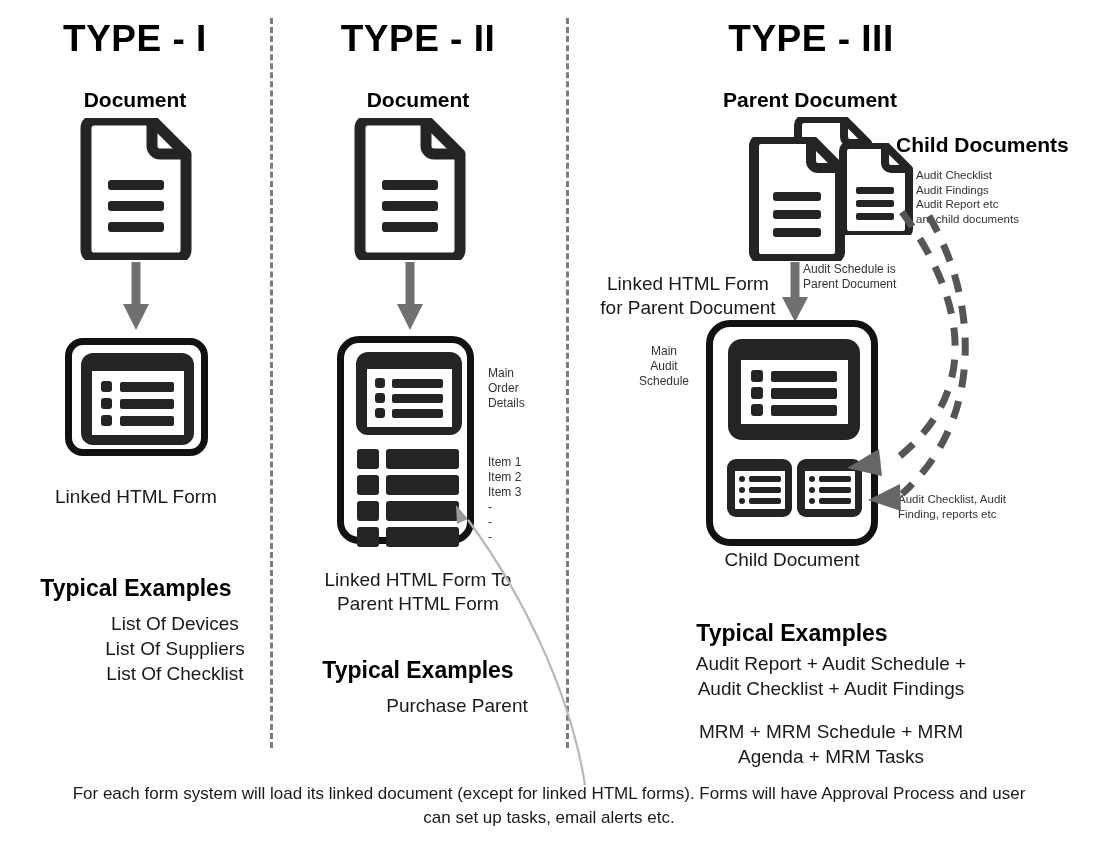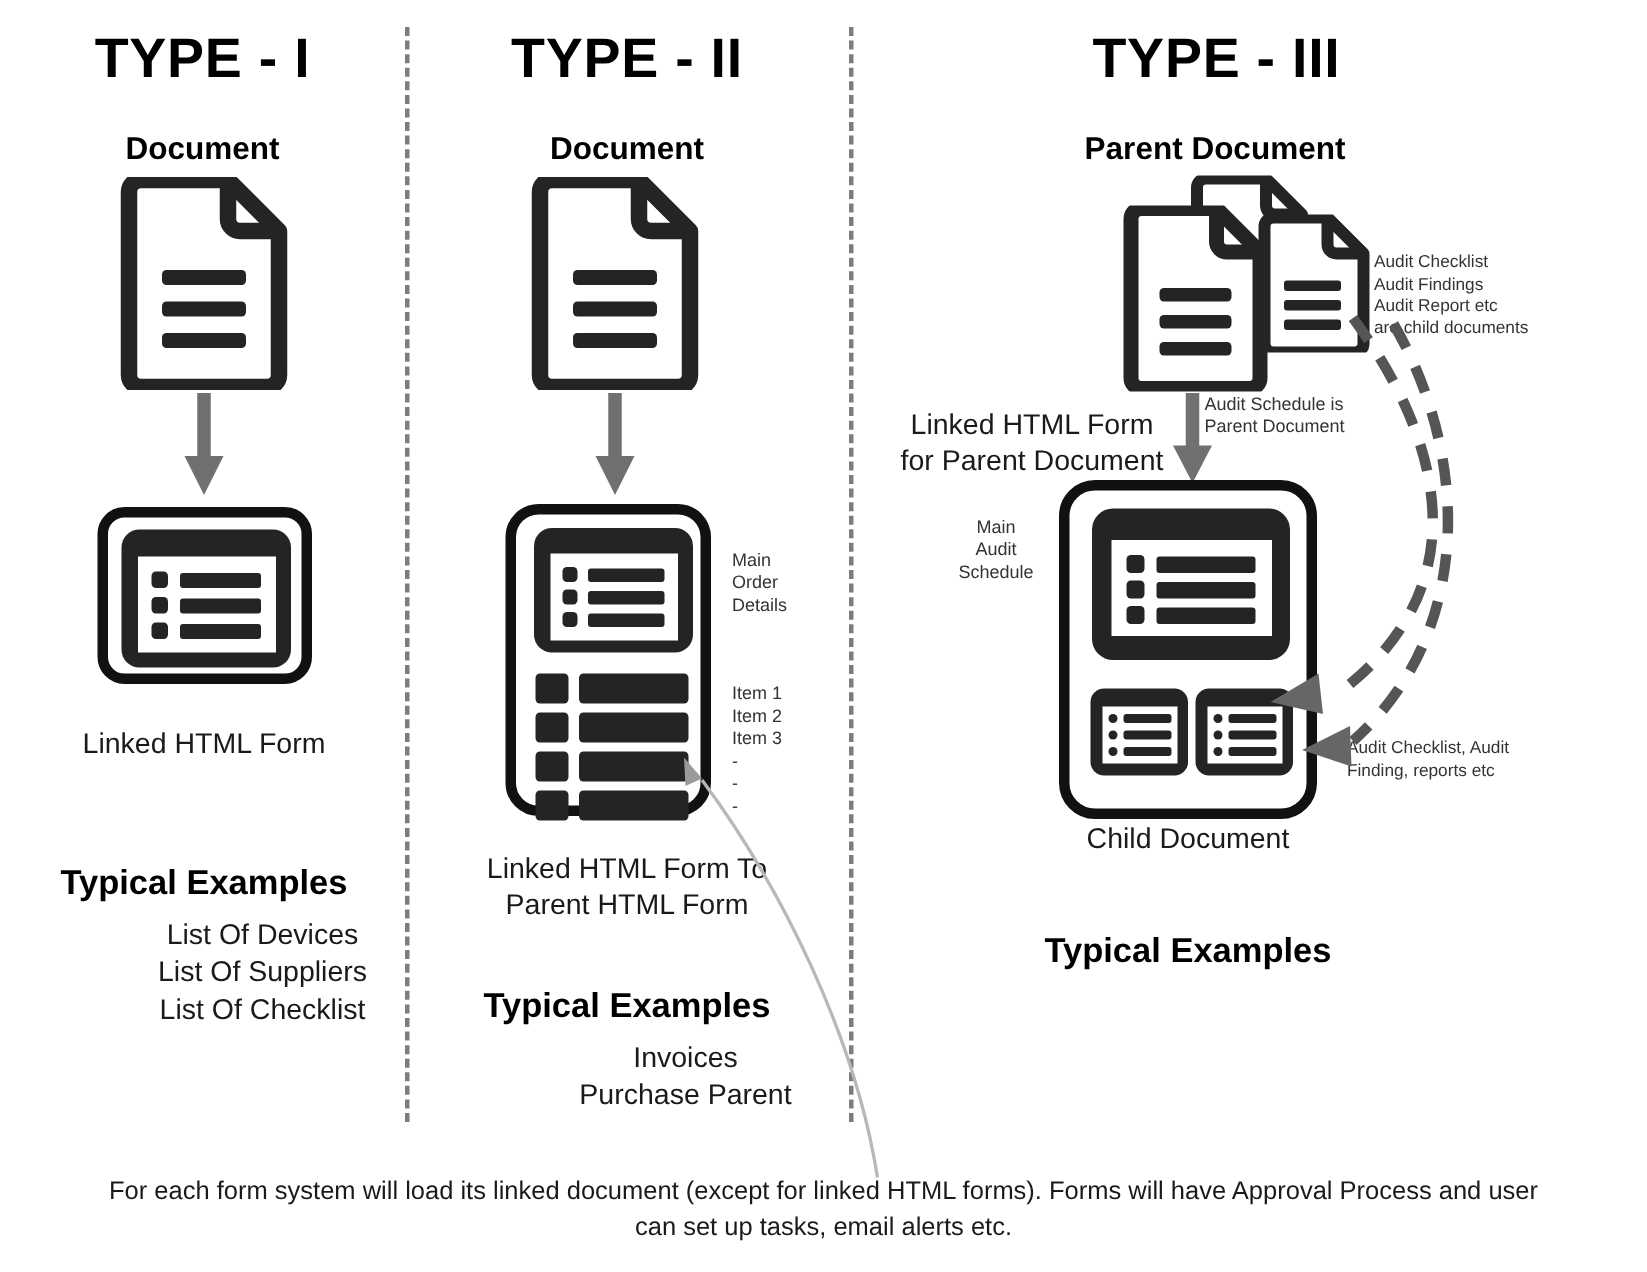--- a/index.html
+++ b/index.html
@@ -222,21 +222,20 @@
 -</div>
 
   <div class="abs ctr caption" style="left:272px; top:568px; width:292px;">
     <div>Linked HTML Form To</div>
     <div>Parent HTML Form</div>
   </div>
 
   <div class="abs ctr examples-head" style="left:272px; top:657px; width:292px;">Typical Examples</div>
 
   <div class="abs ctr examples-list" style="left:272px; top:693px; width:292px;">
-    <div>Invoices</div>
     <div>Purchase Parent</div>
   </div>
 
   <div class="abs ctr type-title" style="left:566px; top:18px; width:490px;">TYPE - III</div>
 
   <div class="abs ctr sub-head" style="left:640px; top:88px; width:340px;">Parent Document</div>
 
   <div class="doc-icon" style="left:792px; top:117px;">
     <svg width="80" height="96" viewBox="0 0 80 96">
       <path d="M6 8 a6 6 0 0 1 6-6 h40 l24 24 v62 a6 6 0 0 1 -6 6 h-58 a6 6 0 0 1 -6 -6 z" fill="#ffffff" stroke="#242424" stroke-width="8" stroke-linejoin="round"></path>
@@ -257,20 +256,21 @@
   <div class="doc-icon" style="left:747px; top:137px;">
     <svg width="100" height="124" viewBox="0 0 100 124">
       <path d="M7 9 a7 7 0 0 1 7-7 h50 l29 29 v84 a7 7 0 0 1 -7 7 h-72 a7 7 0 0 1 -7 -7 z" fill="#ffffff" stroke="#242424" stroke-width="10" stroke-linejoin="round"></path>
       <path d="M64 2 v22 a7 7 0 0 0 7 7 h22" fill="none" stroke="#242424" stroke-width="10" stroke-linejoin="round"></path>
       <rect x="26" y="55" width="48" height="9" rx="3" fill="#242424"></rect>
       <rect x="26" y="73" width="48" height="9" rx="3" fill="#242424"></rect>
       <rect x="26" y="91" width="48" height="9" rx="3" fill="#242424"></rect>
     </svg>
   </div>
 
+  <div class="abs sub-head" style="left:896px; top:133px;">Child Documents</div>
 
   <div class="abs tiny-2" style="left:916px; top:168px; white-space:pre;">Audit Checklist
 Audit Findings
 Audit Report etc
 are child documents</div>
 
   <svg class="abs" style="left:781px; top:262px;" width="28" height="62" viewBox="0 0 28 62">
     <line x1="14" y1="0" x2="14" y2="40" stroke="#707070" stroke-width="9"></line>
     <polygon points="14,60 1,35 27,35" fill="#707070"></polygon>
   </svg>
@@ -323,20 +323,27 @@
 
   <div class="abs tiny-2" style="left:898px; top:492px; white-space:pre;">Audit Checklist, Audit
 Finding, reports etc</div>
 
   <div class="abs ctr caption" style="left:592px; top:548px; width:400px;">
     <div>Child Document</div>
   </div>
 
   <div class="abs ctr examples-head" style="left:592px; top:620px; width:400px;">Typical Examples</div>
 
+  <div class="abs ctr examples-list" style="left:592px; top:651px; width:400px;">
+    <div>Audit Report + Audit Schedule +</div>
+    <div>Audit Checklist + Audit Findings</div>
+    <div style="height:18px;"></div>
+    <div>MRM + MRM Schedule + MRM</div>
+    <div>Agenda + MRM Tasks</div>
+  </div>
 
   <svg class="overlay" viewBox="0 0 1098 848">
 
     <path d="M468 520 C 520 590, 570 690, 585 785" fill="none" stroke="#b8b8b8" stroke-width="2.2"></path>
     <polygon points="468,519 456,505 457,524" fill="#9a9a9a"></polygon>
 
     <path d="M902 212 C 952 280, 992 380, 900 456" fill="none" stroke="#555" stroke-width="7" stroke-dasharray="18 14" stroke-linecap="butt"></path>
     <polygon points="847,468 879,449 882,476" fill="#666"></polygon>
 
     <path d="M929 216 C 978 300, 985 420, 902 494" fill="none" stroke="#555" stroke-width="7" stroke-dasharray="18 14" stroke-linecap="butt"></path>

